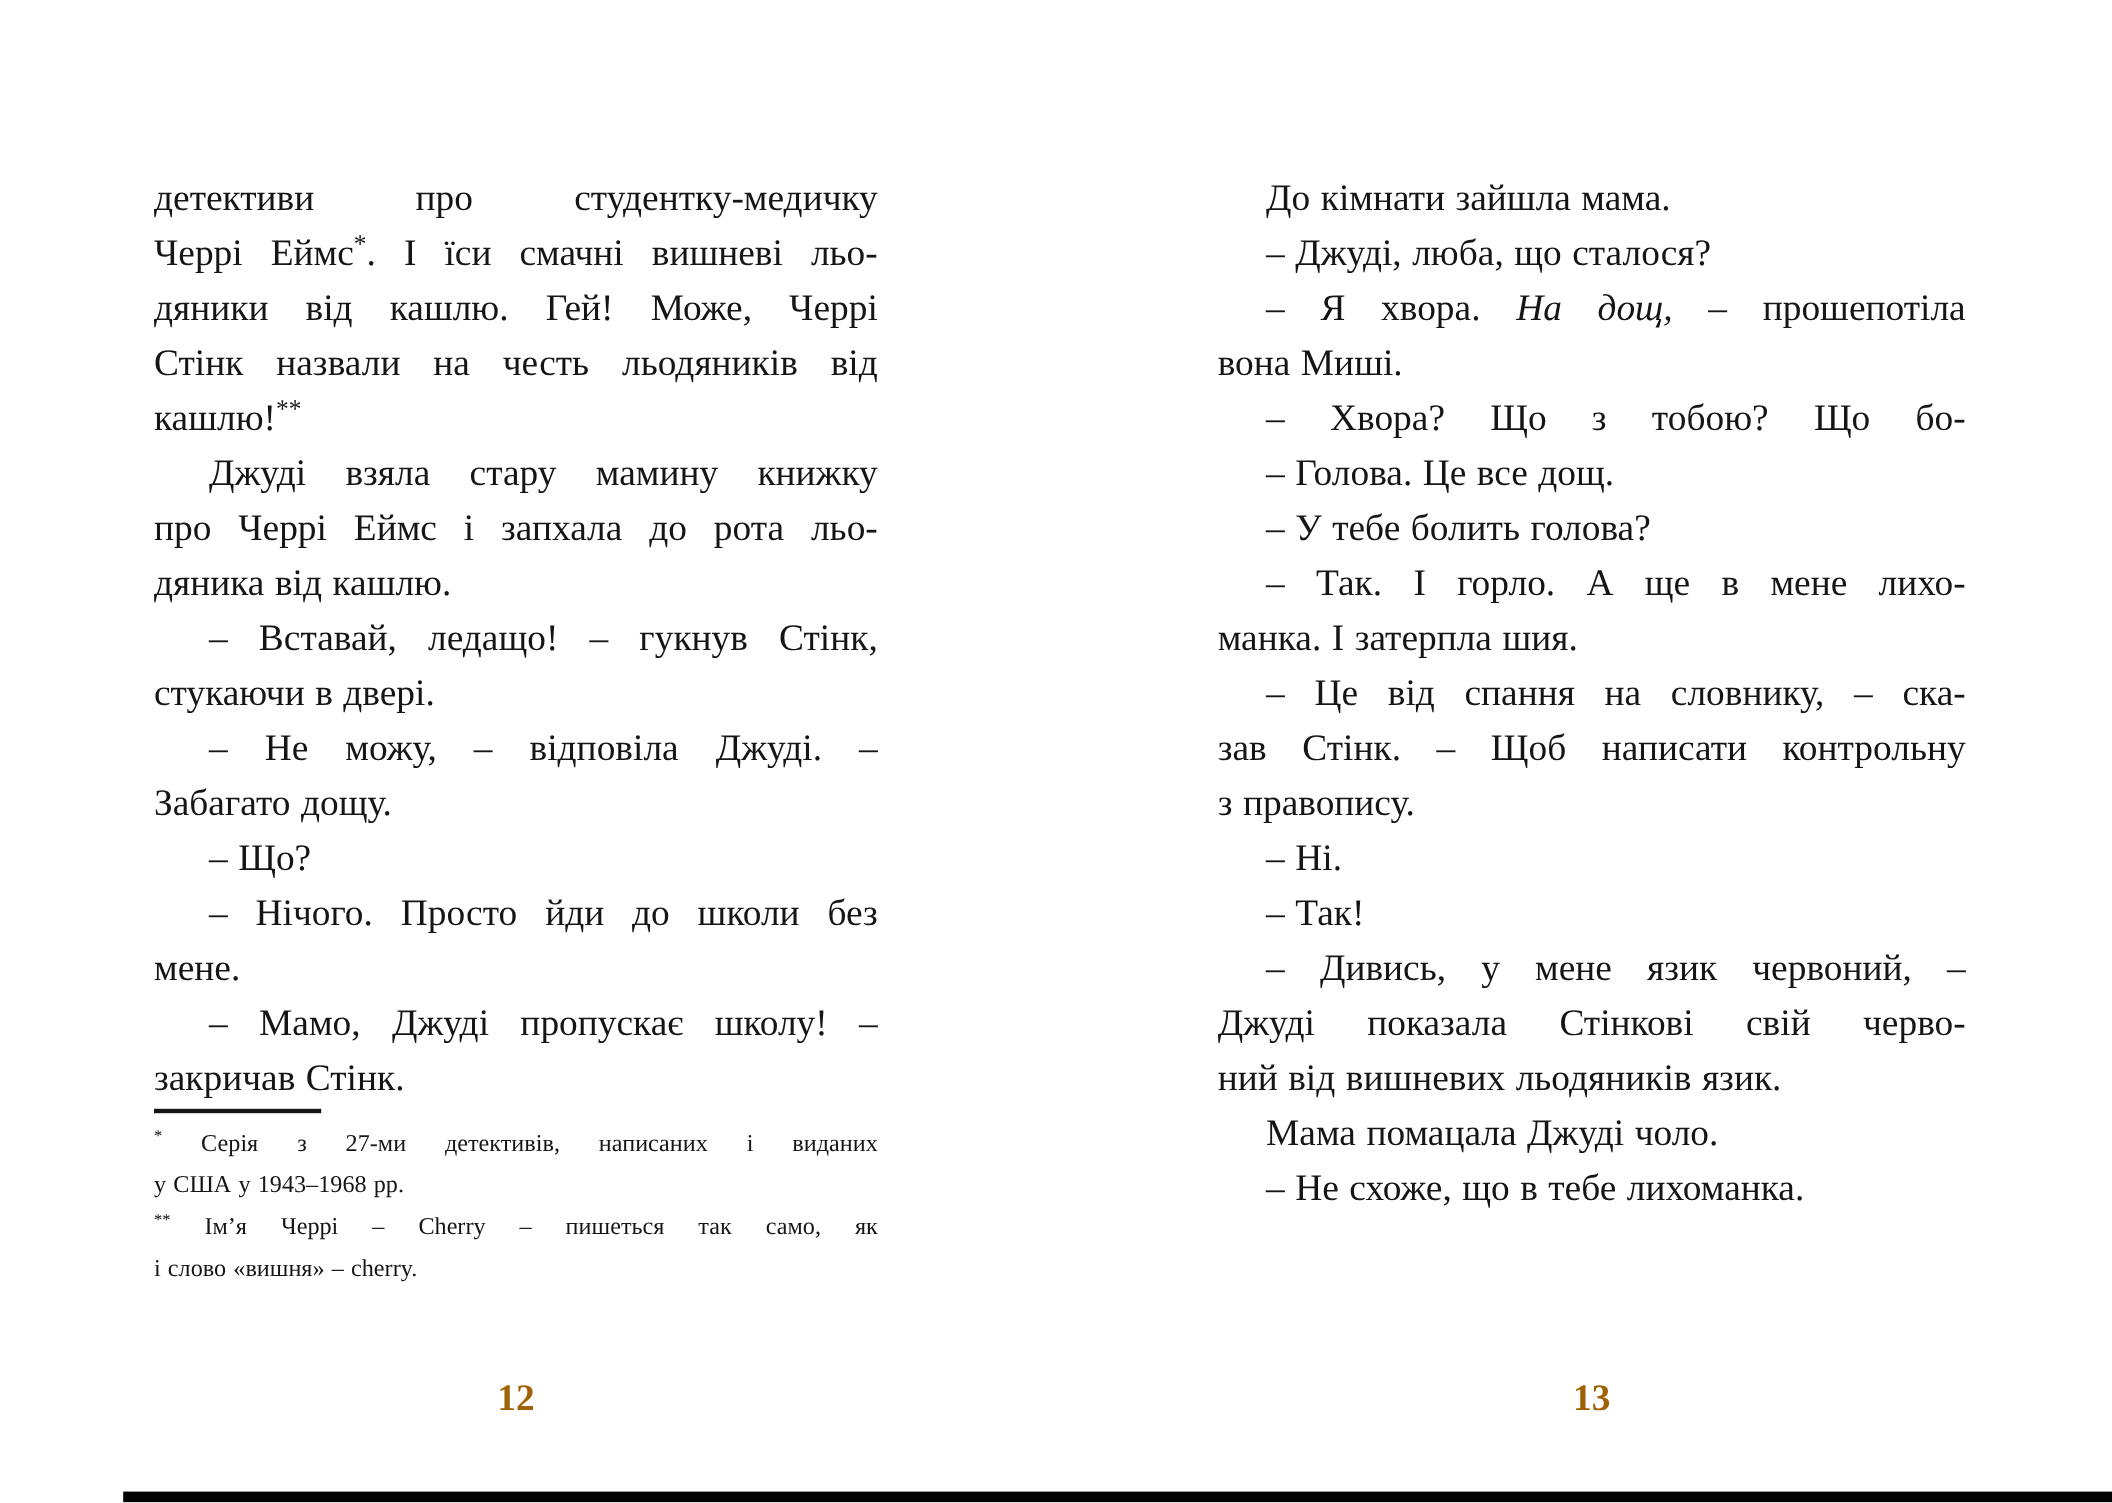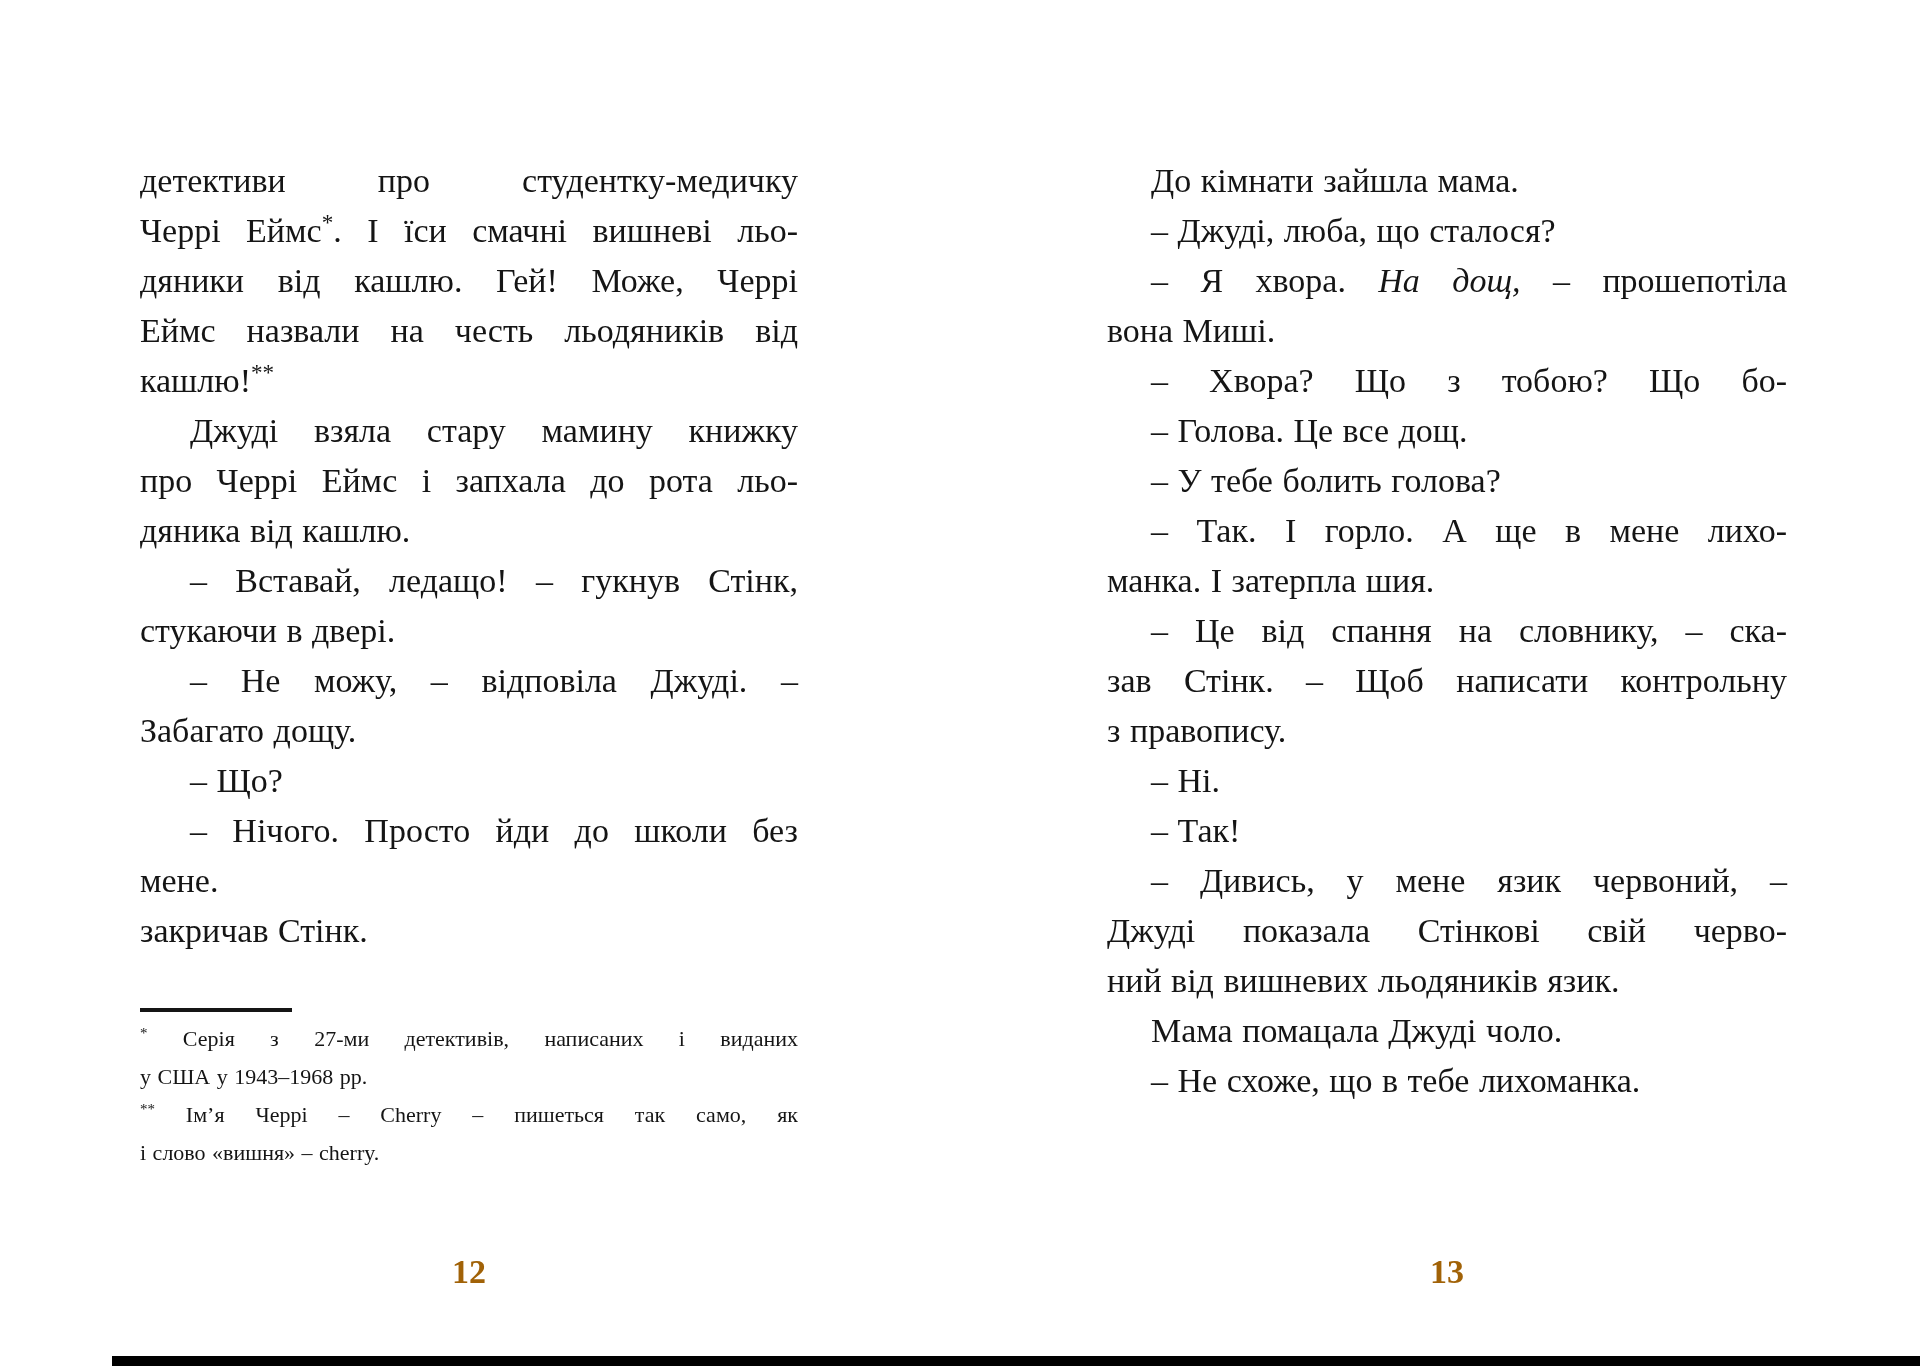--- a/index.html
+++ b/index.html
@@ -27,32 +27,33 @@
 </style>
 </head>
 <body>
 
 <div class="sheet">
 
   <div class="col lp" style="left:140px;top:156px;width:658px">
       <div class="line j"><span>детективи про студентку-медичку</span></div>
       <div class="line j"><span>Черрі Еймс</span><span class="sup">*</span><span>. І їси смачні вишневі льо-</span></div>
       <div class="line j"><span>дяники від кашлю. Гей! Може, Черрі</span></div>
-      <div class="line j"><span>Еймс назвали на честь льодяників від</span></div>
+      <div class="line j"><span>Стінк назвали на честь льодяників від</span></div>
       <div class="line"><span>кашлю!</span><span class="sup">**</span></div>
       <div class="line j ind"><span>Джуді взяла стару мамину книжку</span></div>
       <div class="line j"><span>про Черрі Еймс і запхала до рота льо-</span></div>
       <div class="line"><span>дяника від кашлю.</span></div>
       <div class="line j ind"><span>– Вставай, ледащо! – гукнув Стінк,</span></div>
       <div class="line"><span>стукаючи в двері.</span></div>
       <div class="line j ind"><span>– Не можу, – відповіла Джуді. –</span></div>
       <div class="line"><span>Забагато дощу.</span></div>
       <div class="line ind"><span>– Що?</span></div>
       <div class="line j ind"><span>– Нічого. Просто йди до школи без</span></div>
       <div class="line"><span>мене.</span></div>
+      <div class="line j ind"><span>– Мамо, Джуді пропускає школу! –</span></div>
       <div class="line"><span>закричав Стінк.</span></div>
     </div>
 
   <div class="col lp" style="left:140px;top:1008px;width:658px">
     <div class="rule"></div>
     <div class="fn">
         <div class="line j"><span class="sup">*</span><span> Серія з 27-ми детективів, написаних і виданих</span></div>
         <div class="line"><span>у США у 1943–1968 рр.</span></div>
         <div class="line j"><span class="sup">**</span><span> Ім’я Черрі – Cherry – пишеться так само, як</span></div>
         <div class="line"><span>і слово «вишня» – cherry.</span></div>

